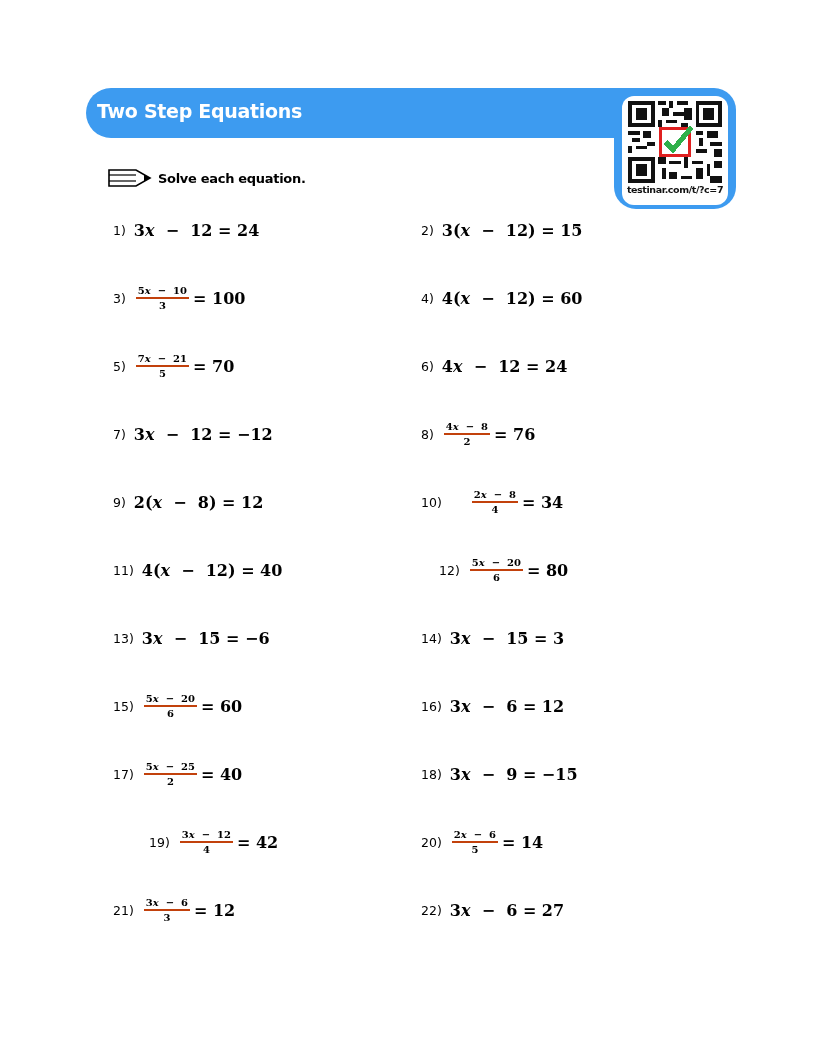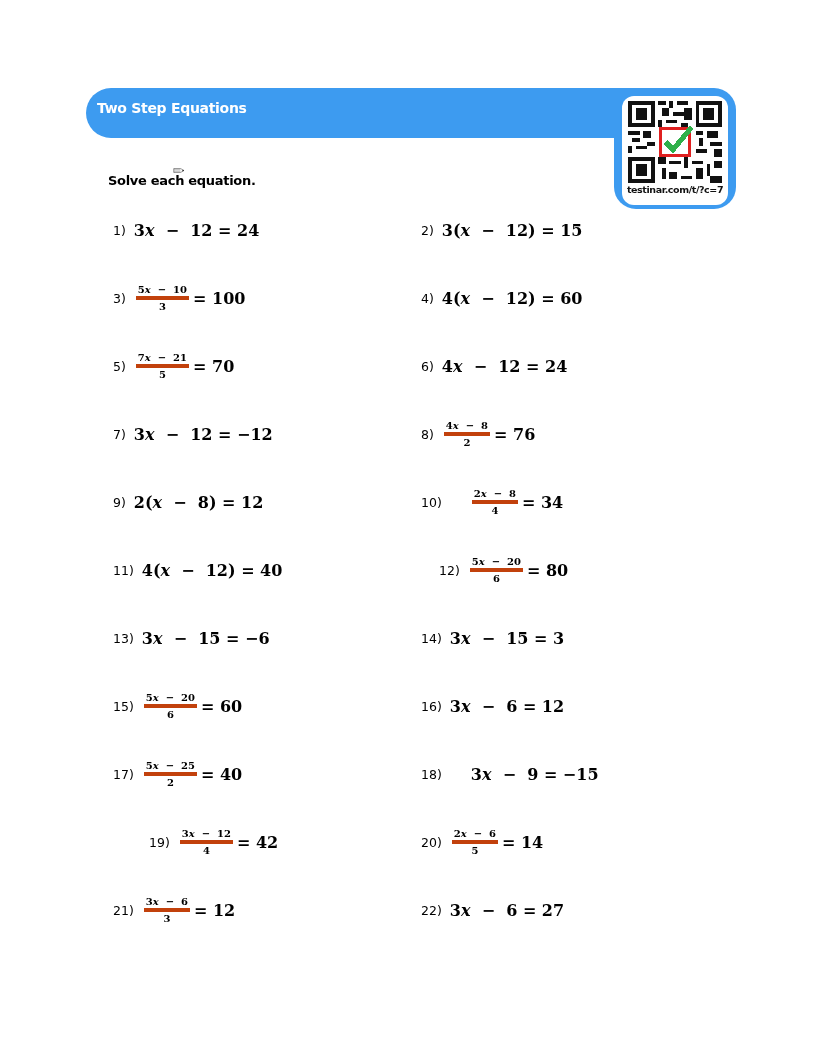--- a/index.html
+++ b/index.html
@@ -1,41 +1,41 @@
 <!DOCTYPE html>
 <html><head>
 <meta charset="utf-8">
 <style>
   html, body { margin: 0; padding: 0; background: #ffffff; }
   body { width: 816px; height: 1056px; position: relative; overflow: hidden;
          font-family: "Liberation Sans", sans-serif; color: #000; }
 
   .header-bar { position: absolute; left: 86px; top: 88px; width: 620px; height: 50px;
                 background: #3d9bf0; border-radius: 25px 0 0 25px; }
-  .header-title { position: absolute; left: 97px; top: 100px; font-size: 14px; font-weight: bold;
+  .header-title { position: absolute; left: 97px; top: 100px; font-size: 19px; font-weight: bold;
                   color: #ffffff; font-family: "DejaVu Sans", sans-serif; letter-spacing: -0.3px; }
 
   .qr-frame { position: absolute; left: 614px; top: 88px; width: 122px; height: 121px;
               background: #3d9bf0; border-radius: 0 22px 22px 22px; }
   .qr-inner { position: absolute; left: 622px; top: 96px; width: 106px; height: 109px;
               background: #ffffff; border-radius: 12px; overflow: hidden; }
   .qr-code { position: absolute; left: 6px; top: 5px; width: 94px; height: 82px; }
   .qr-url { position: absolute; left: 0; right: 0; top: 88px; text-align: center; font-size: 9.5px;
             font-weight: bold; font-family: "DejaVu Sans", sans-serif; letter-spacing: -0.4px; color:#111; }
 
-  .instruction { position: absolute; left: 108px; top: 168px; height: 20px; display: flex; align-items: center; flex-direction: column; }
+  .instruction { position: absolute; left: 108px; top: 168px; height: 20px; display: flex; align-items: center; }
   .pencil-icon { width: 44px; height: 20px; margin-right: 6px; }
   .instruction-text { font-size: 13px; font-weight: bold; font-family: "DejaVu Sans", sans-serif; letter-spacing: -0.3px; }
 
   .problem { position: absolute; display: flex; align-items: center; height: 36px; }
   .num { font-family: "DejaVu Sans", sans-serif; font-size: 12.5px; margin-right: 8px; }
   .math { font-family: "DejaVu Serif", serif; font-weight: bold; font-size: 16px; white-space: pre; display: flex; align-items: center; }
   .math i { font-style: italic; }
   .frac { display: inline-flex; flex-direction: column; align-items: center; font-size: 10px; margin: 0 4px 0 2px; line-height: 1.1; }
-  .frac .n { border-bottom: 4px solid #c2410c; padding: 0 2px 1px; white-space: pre; }
+  .frac .n { border-bottom: 2px solid #c2410c; padding: 0 2px 1px; white-space: pre; }
   .frac .d { padding-top: 1px; }
 </style>
 </head>
 <body>
 
 <div class="header-bar"></div>
 <div class="header-title">Two Step Equations</div>
 
 <div class="qr-frame"></div>
 <div class="qr-inner">
@@ -161,21 +161,21 @@
       <span class="math"><span class="frac"><span class="n">5<i>x</i>  −  20</span><span class="d">6</span></span>= 60</span>
     </div>
     <div class="problem" style="left: 421px; top: 688px;">
       <span class="num">16)</span>
       <span class="math">3<i>x</i>  −  6 = 12</span>
     </div>
     <div class="problem" style="left: 113px; top: 756px;">
       <span class="num">17)</span>
       <span class="math"><span class="frac"><span class="n">5<i>x</i>  −  25</span><span class="d">2</span></span>= 40</span>
     </div>
-    <div class="problem" style="left: 421px; top: 756px; gap: 21px;">
+    <div class="problem" style="left: 421px; top: 756px;">
       <span class="num">18)</span>
       <span class="math">3<i>x</i>  −  9 = −15</span>
     </div>
     <div class="problem" style="left: 113px; top: 824px; margin-left: 36px;">
       <span class="num">19)</span>
       <span class="math"><span class="frac"><span class="n">3<i>x</i>  −  12</span><span class="d">4</span></span>= 42</span>
     </div>
     <div class="problem" style="left: 421px; top: 824px;">
       <span class="num">20)</span>
       <span class="math"><span class="frac"><span class="n">2<i>x</i>  −  6</span><span class="d">5</span></span>= 14</span>

